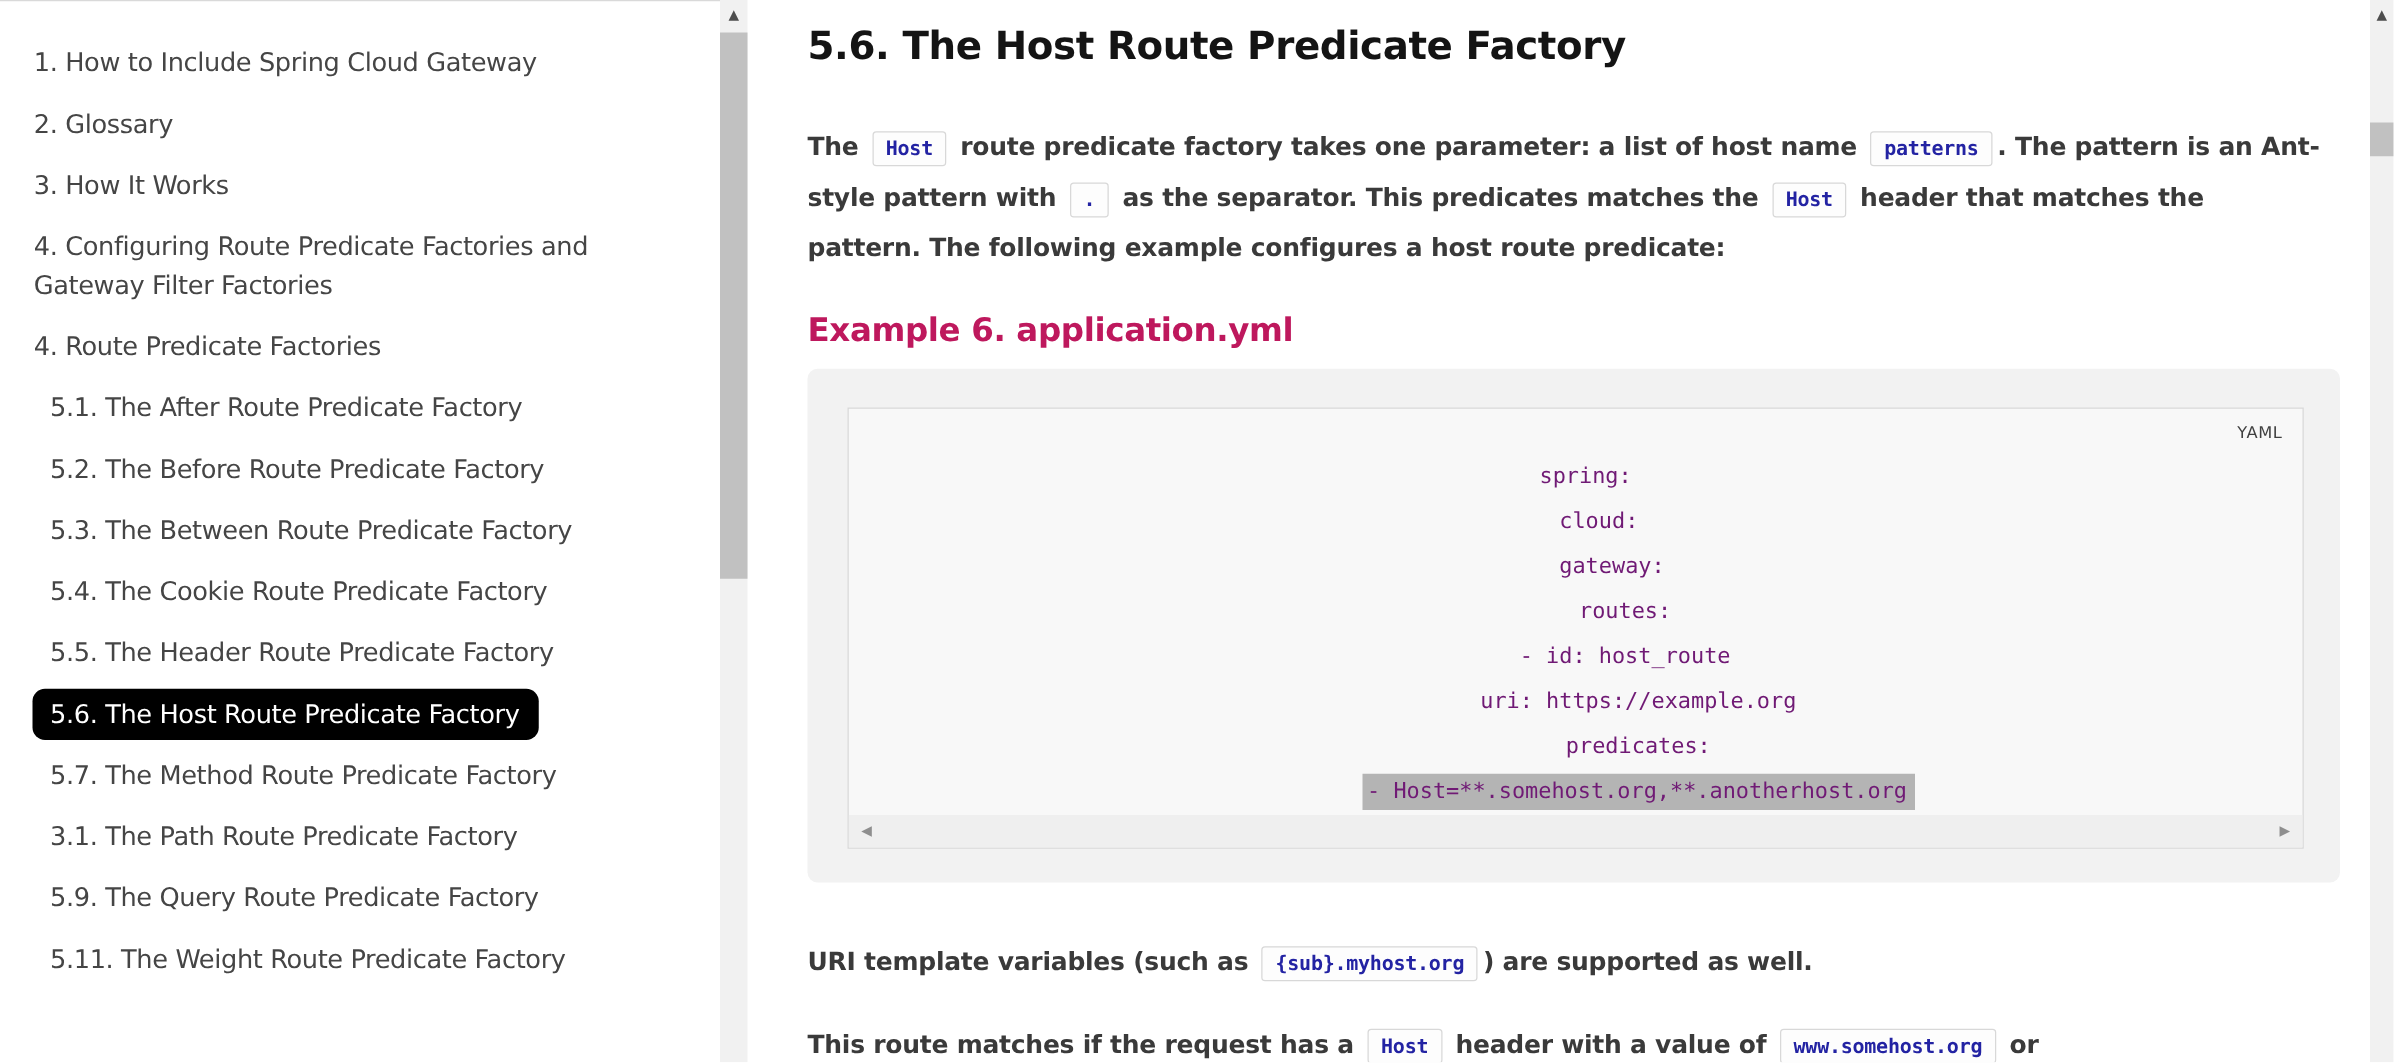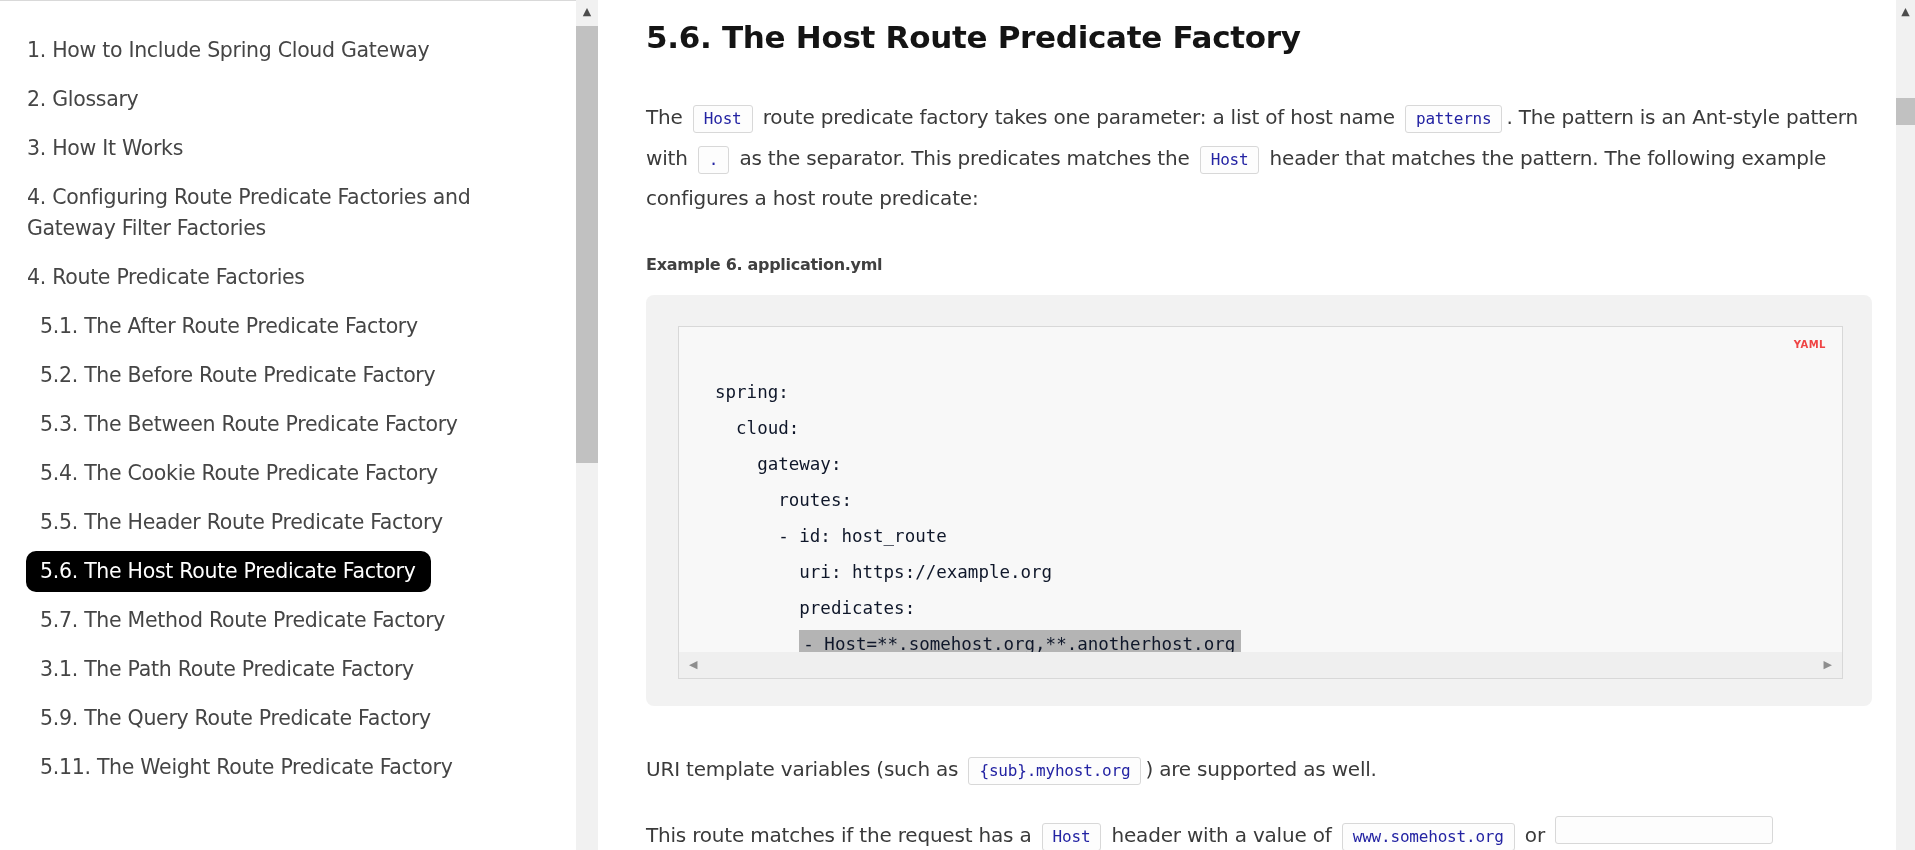--- a/index.html
+++ b/index.html
@@ -85,42 +85,43 @@
     font-weight: 700;
     color: #141414;
     letter-spacing: -0.3px;
   }
   p.body-text {
     margin: 40px 0 0 0;
     font-size: 20px;
     line-height: 38.5px;
     letter-spacing: -0.2px;
     color: #3a3a3a;
+    font-weight: bold;
   }
   p.body-text.p2 { margin-top: 44px; }
   p.body-text.p3 { margin-top: 26px; }
   .ichip {
     font-family: "DejaVu Sans Mono", "Liberation Mono", monospace;
     font-size: 16px;
     color: #2323a3;
     background: #fdfdfd;
     border: 1px solid #d8d8d8;
     border-radius: 3px;
     padding: 3px 10px 4px 10px;
     margin: 0 4px;
     white-space: nowrap;
   }
   .ichip.cut1 { display: inline-block; width: 218px; height: 28px; margin-right: 20px; vertical-align: top; }
 
   .example-title {
     margin: 32px 0 0 0;
-    font-size: 16px;
+    font-size: 26px;
     line-height: 30px;
     font-weight: 700;
-    color: #404040;
+    color: #be185d;
     letter-spacing: -0.3px;
   }
 
   
   .code-outer {
     margin-top: 15px;
     width: 1226px;
     height: 411px;
     background: #f2f2f2;
     border-radius: 8px;
@@ -130,31 +131,32 @@
     position: relative;
     width: 100%;
     height: 353px;
     background: #f8f8f8;
     border: 1px solid #d8d8d8;
     overflow: hidden;
   }
   .lang-label {
     position: absolute;
     top: 12px; right: 16px;
-    font-size: 10px;
-    font-weight: 700;
-    color: #ef4444;
+    font-size: 13px;
+    font-weight: 400;
+    color: #404040;
     letter-spacing: 0.5px;
   }
   .code-pre {
     margin: 0;
-    padding: 47px 20px 0 36px;
+    padding: 36px 20px 0 36px;
     font-family: "DejaVu Sans Mono", "Liberation Mono", monospace;
     font-size: 17.5px;
-    color: #0f172a;
+    color: #701a75;
+    text-align: center;
   }
   .code-line { white-space: pre; line-height: 36px; height: 36px; }
   .code-line .hl {
     background: #b4b4b4;
     padding: 4px 6px 5px 4px;
   }
   .hscroll {
     position: absolute;
     left: 0; right: 0; bottom: 0;
     height: 26px;

